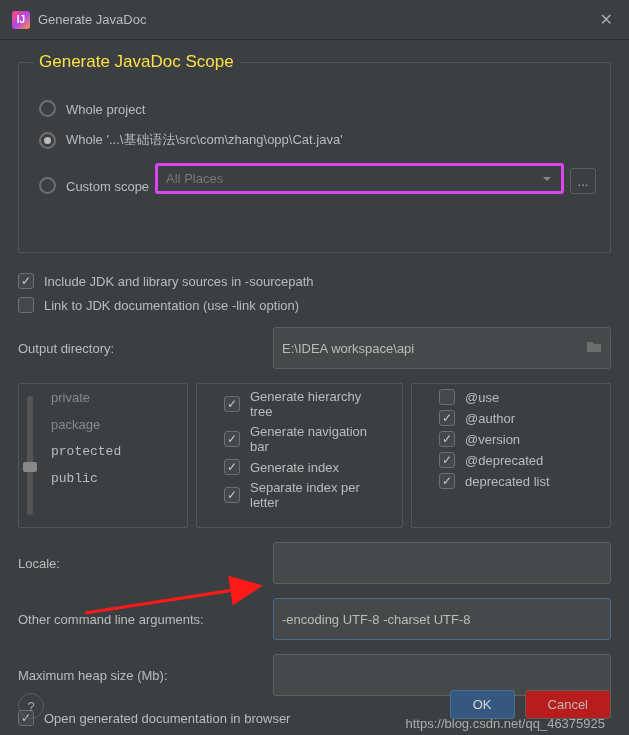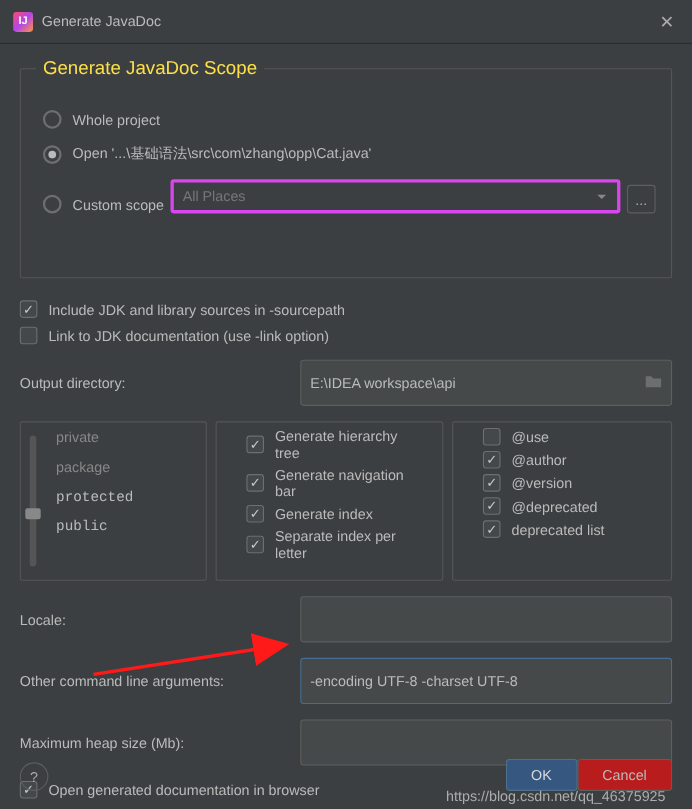--- a/index.html
+++ b/index.html
@@ -96,21 +96,21 @@
   position: absolute; left: 4px; width: 14px; height: 10px;
   background: #888; border-radius: 2px; top: 78px;
 }
 .panel .check-row { margin: 5px 17px; }
 .help-btn {
   position: absolute; left: 18px; bottom: 16px;
   width: 26px; height: 26px; border: 1px solid #5e5e5e; border-radius: 50%;
   display: flex; align-items: center; justify-content: center; color: #aaa;
 }
 .button-bar {
-  position: absolute; right: 18px; bottom: 16px; display: flex; gap: 0; margin-left: 14px;
+  position: absolute; right: 18px; bottom: 16px; display: flex; gap: 10px; margin-left: 14px;
 }
 .btn {
   padding: 6px 22px; border: 1px solid #5e5e5e; border-radius: 3px;
   color: #bbbbbb; background: #b91c1c;
 }
 .btn.primary { background: #365880; border-color: #4c708c; color: #d8d8d8; }
 .arrow-svg {
   position: absolute; left: 80px; top: 538px; pointer-events: none;
 }
 .watermark {
@@ -132,21 +132,21 @@
   <fieldset class="scope">
     <legend>Generate JavaDoc Scope</legend>
 
     <div class="radio-row">
       <span class="radio"></span>
       <span>Whole project</span>
     </div>
 
     <div class="radio-row">
       <span class="radio selected"></span>
-      <span>Open '...\基础语法\src\com\zhang\opp\Cat.java'</span>
+      <span>Whole '...\基础语法\src\com\zhang\opp\Cat.java'</span>
     </div>
 
     <div class="radio-row">
       <span class="radio"></span>
       <span>Custom scope</span>
       <div class="select-box">
         <span>All Places</span>
       </div>
       <div class="more-btn">
         <span>...</span>

